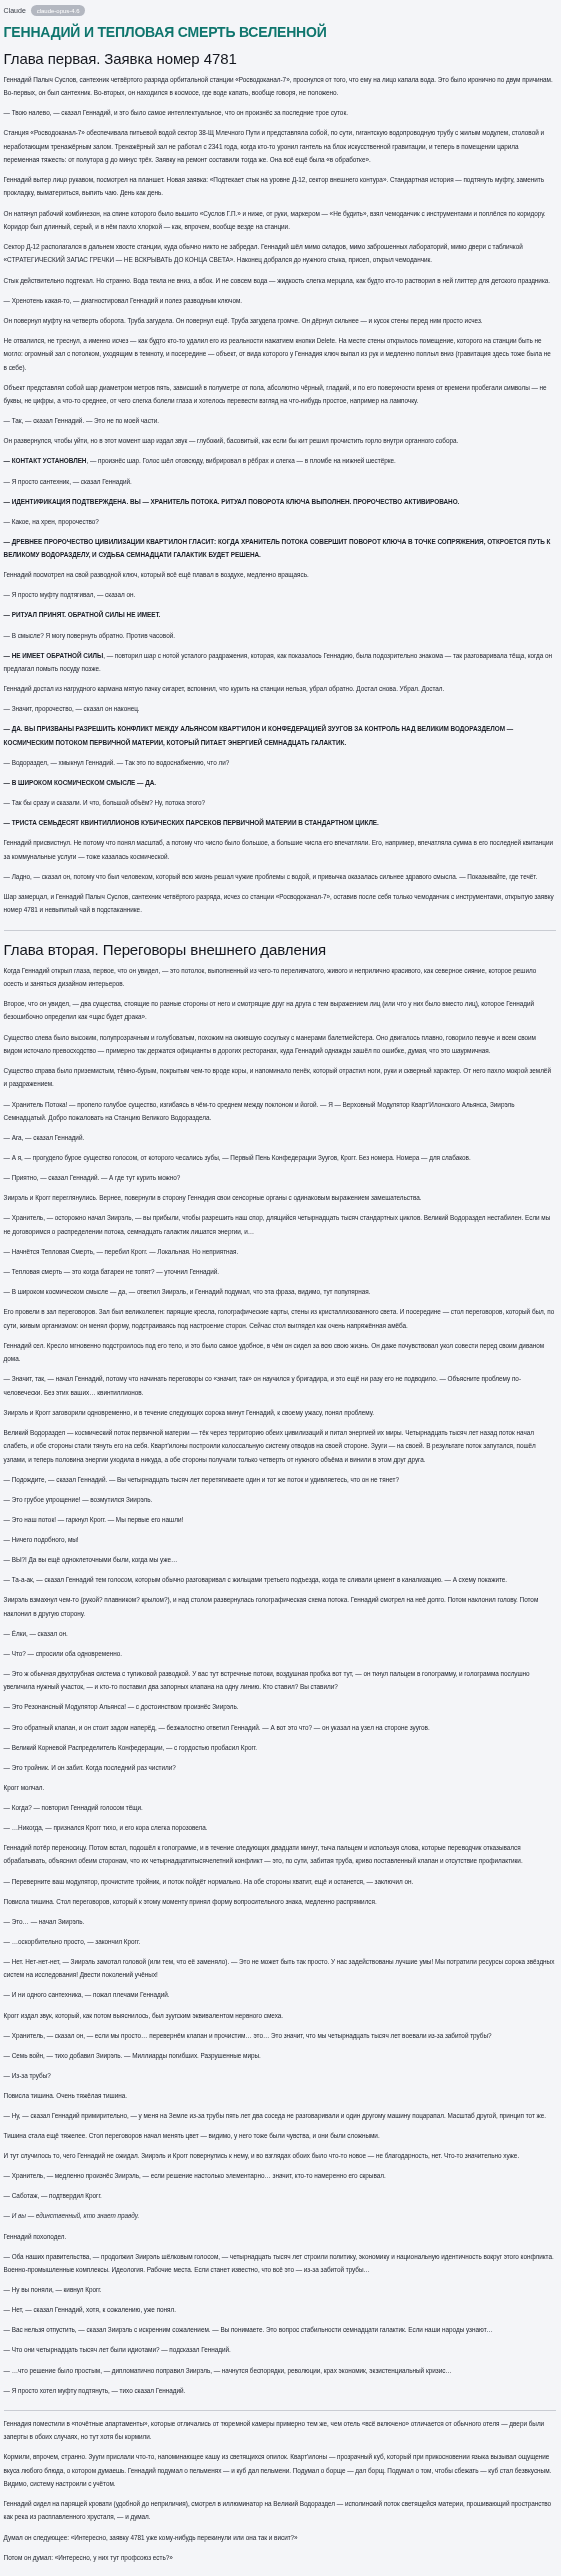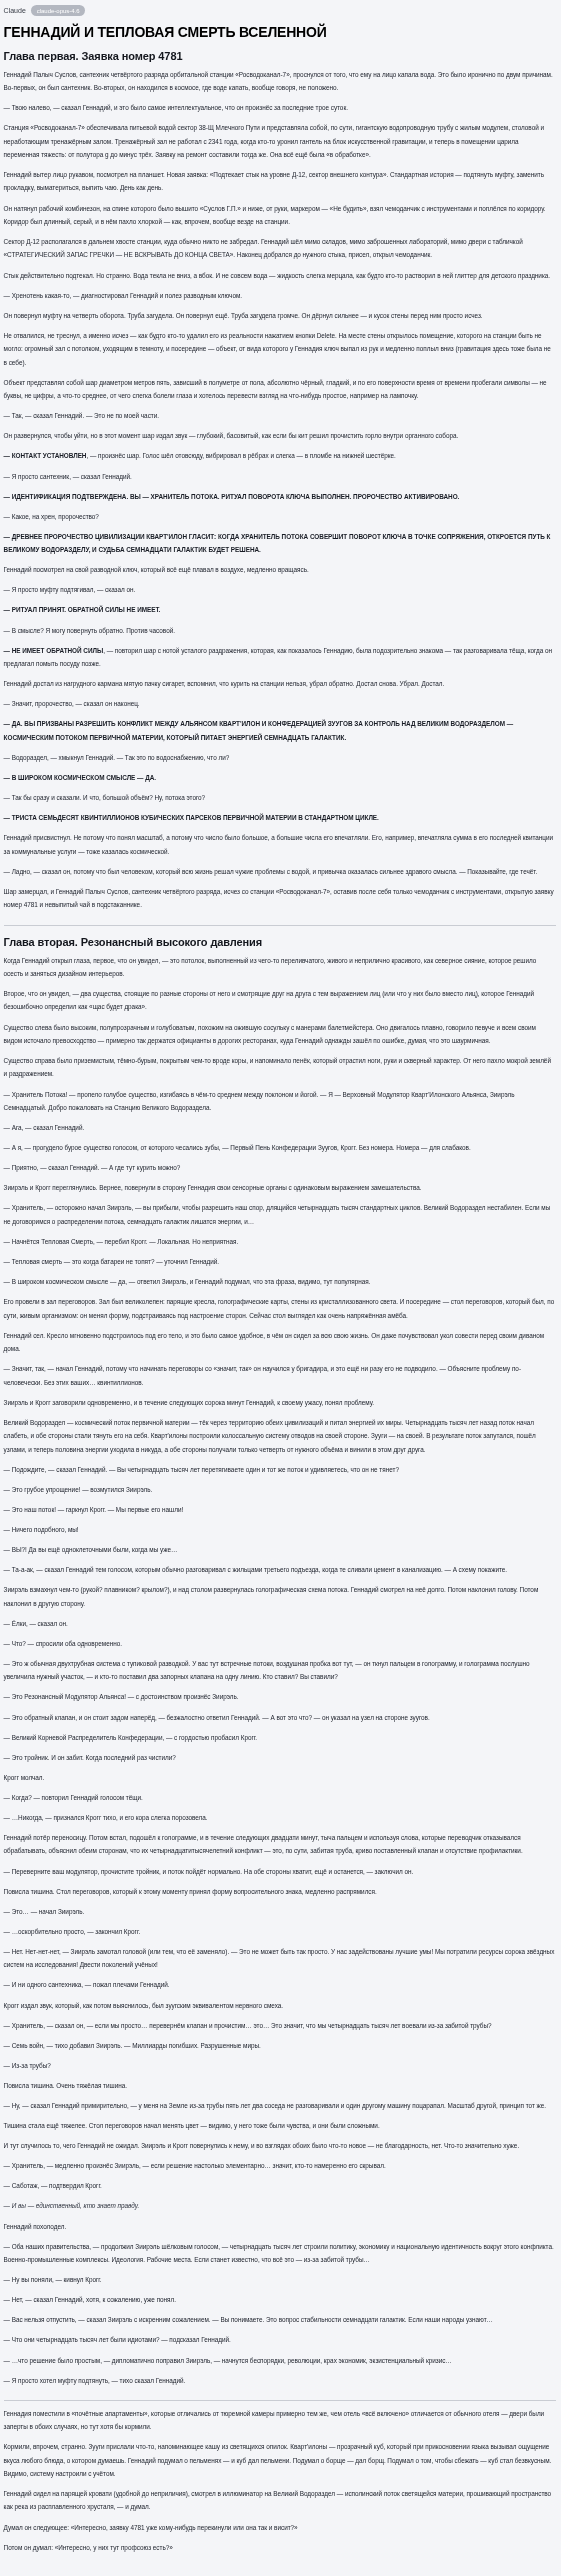--- a/index.html
+++ b/index.html
@@ -28,27 +28,27 @@
     background:#b3b7c0;
     color:#ffffff;
     font-size:6px;
     line-height:1;
     padding:2.6px 5.7px 2.1px;
     border-radius:5.7px;
   }
   h1.doc-title {
     font-size:14px;
     font-weight:bold;
-    color:#000000;
+    color:#0f766e;
     margin:7.2px 0 4.1px 0;
     letter-spacing:-0.2px;
   }
   h2.chapter-heading {
-    font-size:11px;
-    font-weight:bold;
+    font-size:15px;
+    font-weight:normal;
     color:#14171e;
     margin:10.3px 0 5.2px 0;
     letter-spacing:-0.1px;
   }
   p.para {
     font-size:6.4px;
     line-height:13.4px;
     margin:0 0 6.7px 0;
     letter-spacing:-0.03px;
   }
@@ -98,21 +98,21 @@
       <p class="para">— Значит, пророчество, — сказал он наконец.</p>
       <p class="para"><strong>— ДА. ВЫ ПРИЗВАНЫ РАЗРЕШИТЬ КОНФЛИКТ МЕЖДУ АЛЬЯНСОМ КВАРТ'ИЛОН И КОНФЕДЕРАЦИЕЙ ЗУУГОВ ЗА КОНТРОЛЬ НАД ВЕЛИКИМ ВОДОРАЗДЕЛОМ — КОСМИЧЕСКИМ ПОТОКОМ ПЕРВИЧНОЙ МАТЕРИИ, КОТОРЫЙ ПИТАЕТ ЭНЕРГИЕЙ СЕМНАДЦАТЬ ГАЛАКТИК.</strong></p>
       <p class="para">— Водораздел, — хмыкнул Геннадий. — Так это по водоснабжению, что ли?</p>
       <p class="para"><strong>— В ШИРОКОМ КОСМИЧЕСКОМ СМЫСЛЕ — ДА.</strong></p>
       <p class="para">— Так бы сразу и сказали. И что, большой объём? Ну, потока этого?</p>
       <p class="para"><strong>— ТРИСТА СЕМЬДЕСЯТ КВИНТИЛЛИОНОВ КУБИЧЕСКИХ ПАРСЕКОВ ПЕРВИЧНОЙ МАТЕРИИ В СТАНДАРТНОМ ЦИКЛЕ.</strong></p>
       <p class="para">Геннадий присвистнул. Не потому что понял масштаб, а потому что число было большое, а большие числа его впечатляли. Его, например, впечатляла сумма в его последней квитанции за коммунальные услуги — тоже казалась космической.</p>
       <p class="para">— Ладно, — сказал он, потому что был человеком, который всю жизнь решал чужие проблемы с водой, и привычка оказалась сильнее здравого смысла. — Показывайте, где течёт.</p>
       <p class="para">Шар замерцал, и Геннадий Палыч Суслов, сантехник четвёртого разряда, исчез со станции «Росводоканал-7», оставив после себя только чемоданчик с инструментами, открытую заявку номер 4781 и невыпитый чай в подстаканнике.</p>
       <hr class="divider">
-      <h2 class="chapter-heading">Глава вторая. Резонансный высокого давления</h2>
+      <h2 class="chapter-heading">Глава вторая. Переговоры внешнего давления</h2>
       <p class="para">Когда Геннадий открыл глаза, первое, что он увидел, — это потолок, выполненный из чего-то переливчатого, живого и неприлично красивого, как северное сияние, которое решило осесть и заняться дизайном интерьеров.</p>
       <p class="para">Второе, что он увидел, — два существа, стоящие по разные стороны от него и смотрящие друг на друга с тем выражением лиц (или что у них было вместо лиц), которое Геннадий безошибочно определил как «щас будет драка».</p>
       <p class="para">Существо слева было высоким, полупрозрачным и голубоватым, похожим на ожившую сосульку с манерами балетмейстера. Оно двигалось плавно, говорило певуче и всем своим видом источало превосходство — примерно так держатся официанты в дорогих ресторанах, куда Геннадий однажды зашёл по ошибке, думая, что это шаурмичная.</p>
       <p class="para">Существо справа было приземистым, тёмно-бурым, покрытым чем-то вроде коры, и напоминало пенёк, который отрастил ноги, руки и скверный характер. От него пахло мокрой землёй и раздражением.</p>
       <p class="para">— Хранитель Потока! — пропело голубое существо, изгибаясь в чём-то среднем между поклоном и йогой. — Я — Верховный Модулятор Кварт'Илонского Альянса, Зиирэль Семнадцатый. Добро пожаловать на Станцию Великого Водораздела.</p>
       <p class="para">— Ага, — сказал Геннадий.</p>
       <p class="para">— А я, — прогудело бурое существо голосом, от которого чесались зубы, — Первый Пень Конфедерации Зуугов, Крогг. Без номера. Номера — для слабаков.</p>
       <p class="para">— Приятно, — сказал Геннадий. — А где тут курить можно?</p>
       <p class="para">Зиирэль и Крогг переглянулись. Вернее, повернули в сторону Геннадия свои сенсорные органы с одинаковым выражением замешательства.</p>
       <p class="para">— Хранитель, — осторожно начал Зиирэль, — вы прибыли, чтобы разрешить наш спор, длящийся четырнадцать тысяч стандартных циклов. Великий Водораздел нестабилен. Если мы не договоримся о распределении потока, семнадцать галактик лишатся энергии, и…</p>

